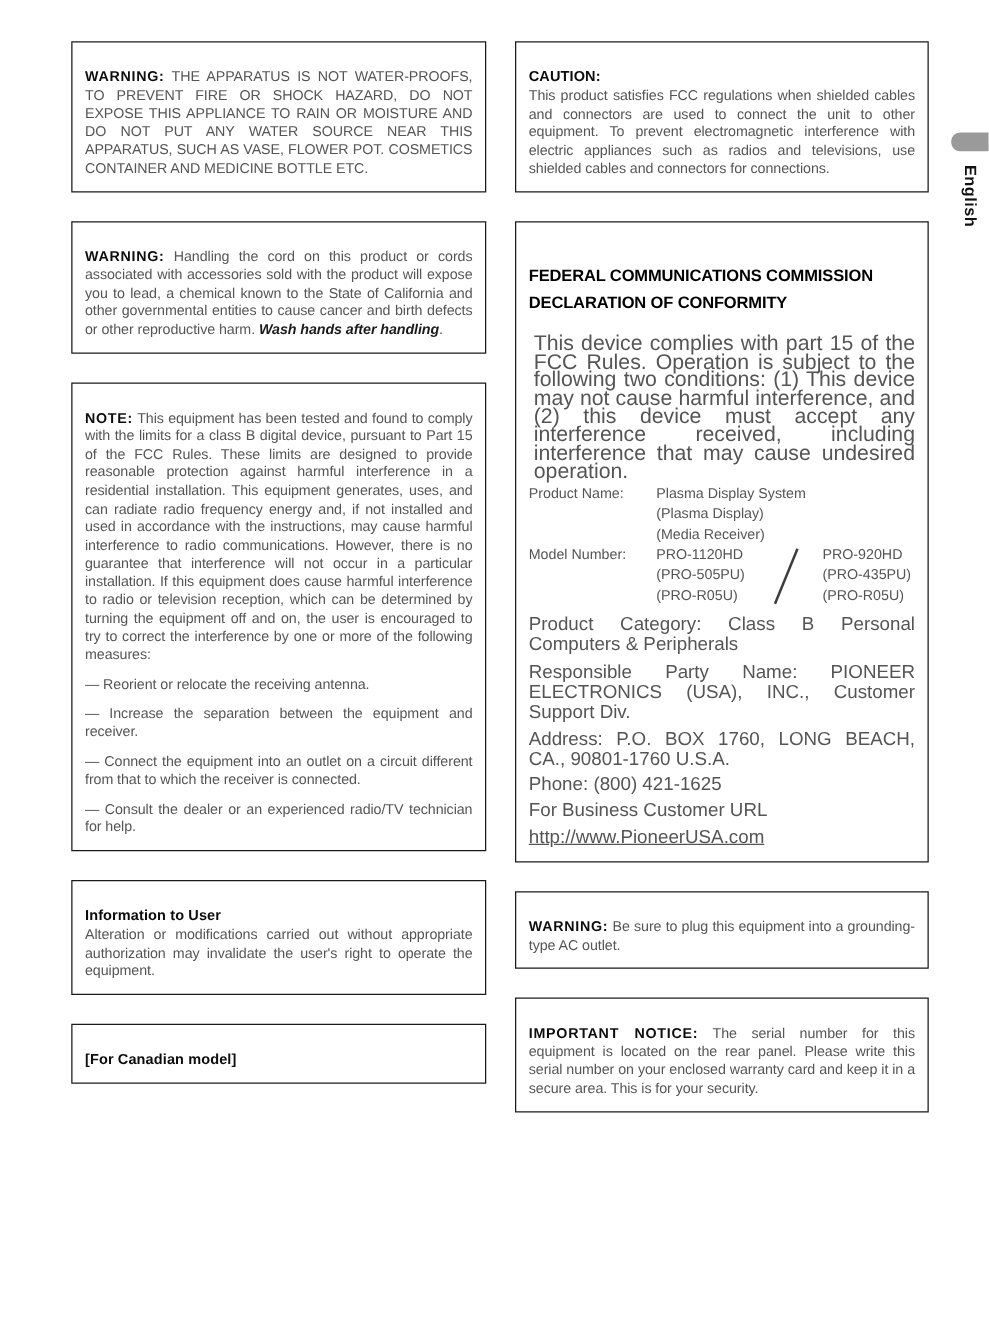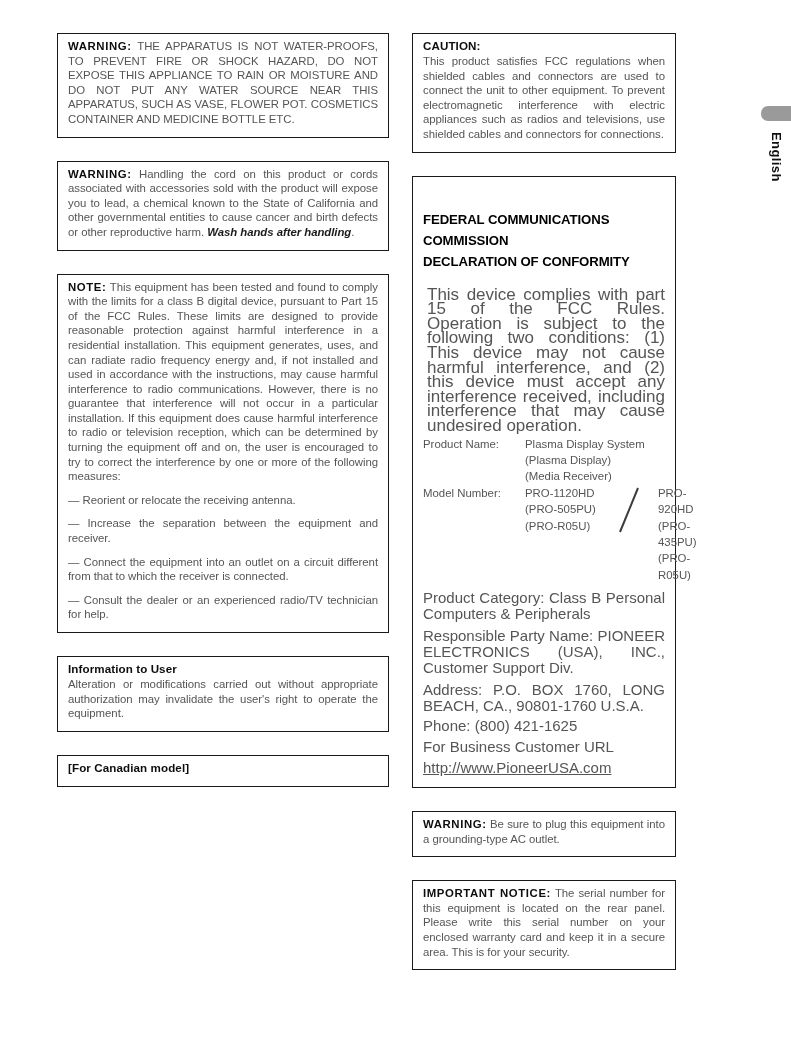--- a/index.html
+++ b/index.html
@@ -20,28 +20,28 @@
   .col-left {
     position: absolute;
     left: 57px;
     top: 33px;
     width: 332px;
   }
   .col-right {
     position: absolute;
     left: 412px;
     top: 33px;
-    width: 264px;
+    width: 331px;
   }
 
   
   .box {
     border: 1px solid #1a1a1a;
     box-sizing: border-box;
-    padding: 5px 10px 10px 10px;
+    padding: 21px 10px 10px 10px;
     background: #fff;
   }
   .box + .box { margin-top: 23px; }
 
   .para {
     font-size: 11.4px;
     line-height: 14.6px;
     text-align: justify;
     text-justify: inter-word;
     color: #555555;

